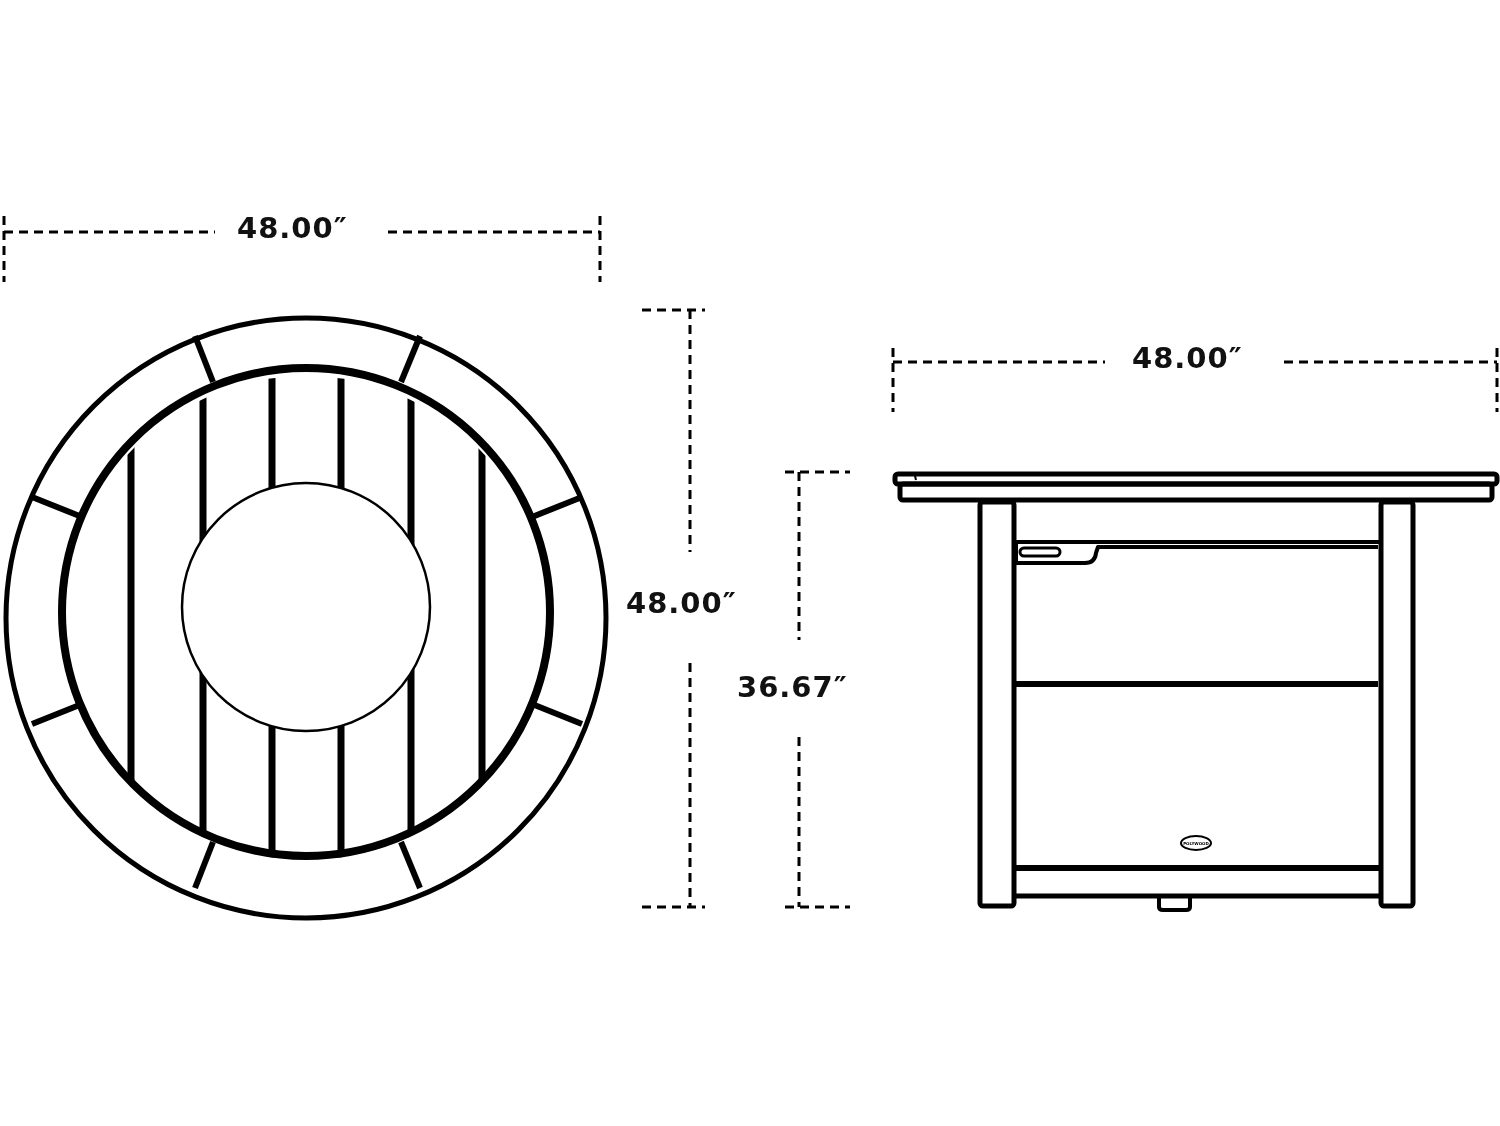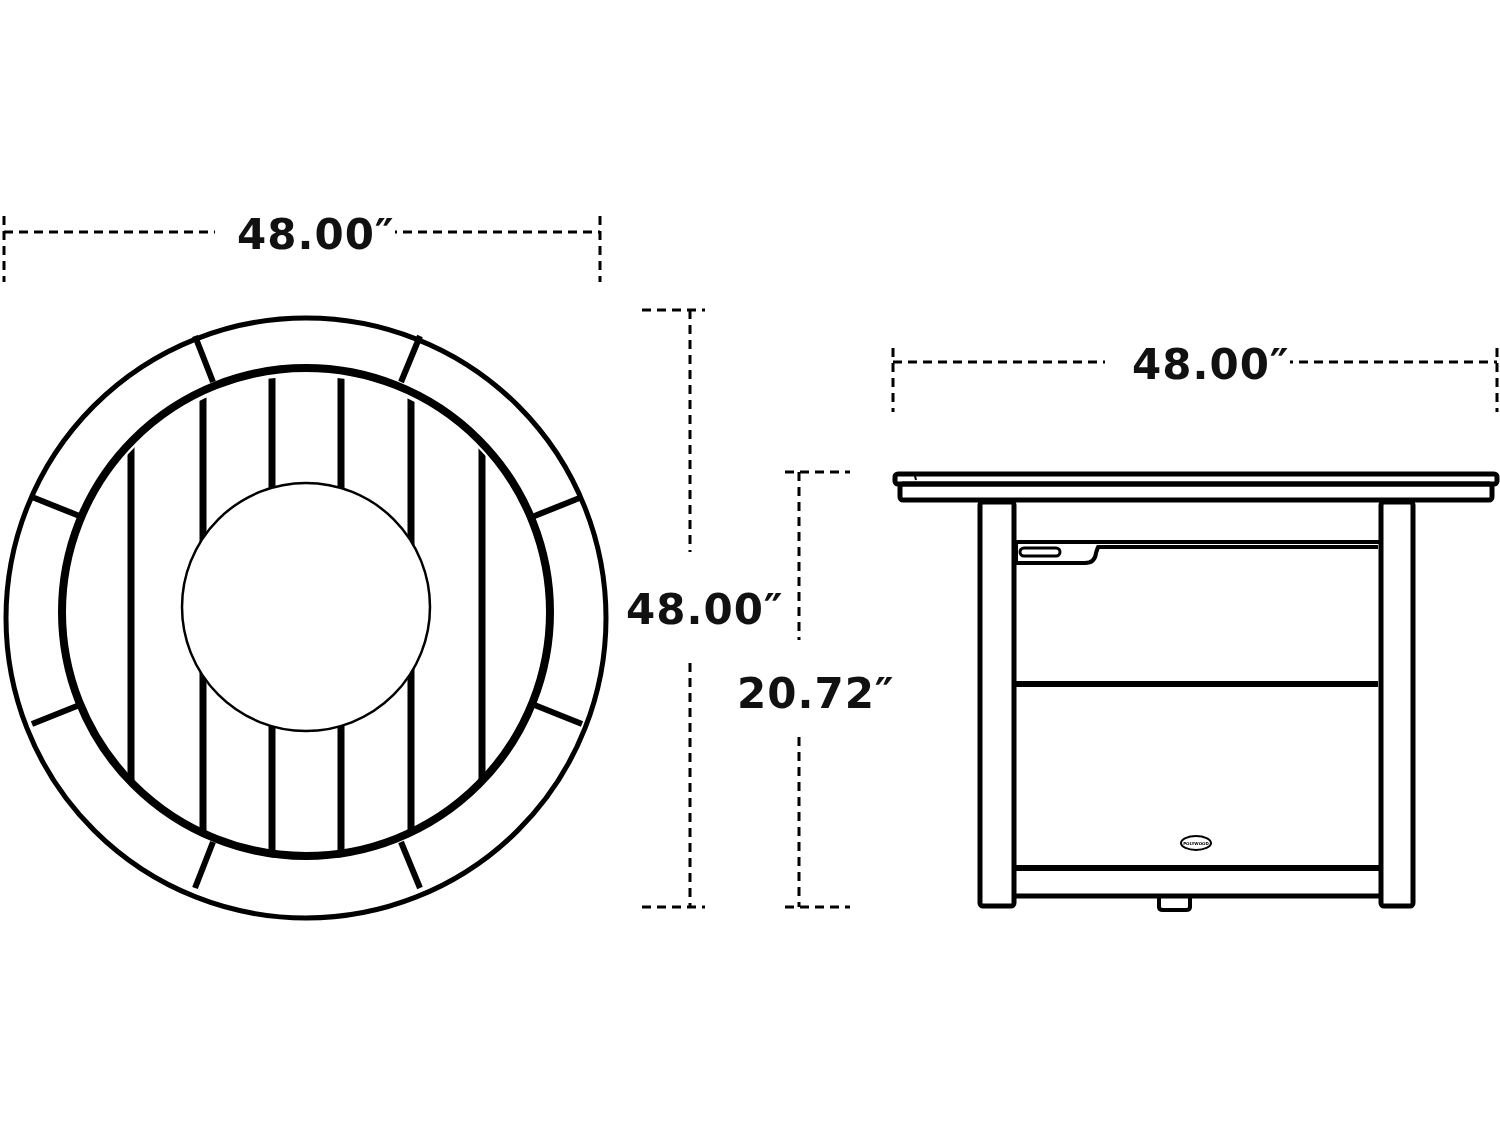--- a/index.html
+++ b/index.html
@@ -2,21 +2,21 @@
 <html><head>
 <meta charset="utf-8">
 <style>
   html, body { margin: 0; padding: 0; background: #ffffff; }
   body { width: 1500px; height: 1126px; position: relative; overflow: hidden; }
   #canvas { position: absolute; left: 0; top: 0; width: 1500px; height: 1126px; }
   .dim-label {
     position: absolute;
     font-family: "DejaVu Sans", sans-serif;
     font-weight: bold;
-    font-size: 42px;
+    font-size: 29px;
     letter-spacing: 1px;
     color: #111111;
     background: #ffffff;
     line-height: 1;
     white-space: nowrap;
   }
 </style>
 </head>
 <body>
 
@@ -108,15 +108,15 @@
 
     <path d="M1159 898 L1159 907 Q1159 910 1163 910 L1186 910 Q1190 910 1190 907 L1190 898" stroke-width="4"></path>
 
     <ellipse cx="1196" cy="843" rx="15" ry="7" stroke-width="2"></ellipse>
   </g>
   <text x="1196" y="845" text-anchor="middle" font-family="DejaVu Sans, sans-serif" font-size="4" font-weight="bold" fill="#000">POLYWOOD</text>
 </svg>
 
   <div class="dim-label" style="left:237px; top:214px;">48.00″</div>
   <div class="dim-label" style="left:626px; top:589px;">48.00″</div>
-  <div class="dim-label" style="left:737px; top:673px;">20.72″</div>
+  <div class="dim-label" style="left:737px; top:673px;">36.67″</div>
   <div class="dim-label" style="left:1132px; top:344px;">48.00″</div>
 </div>
 
 </body></html>

